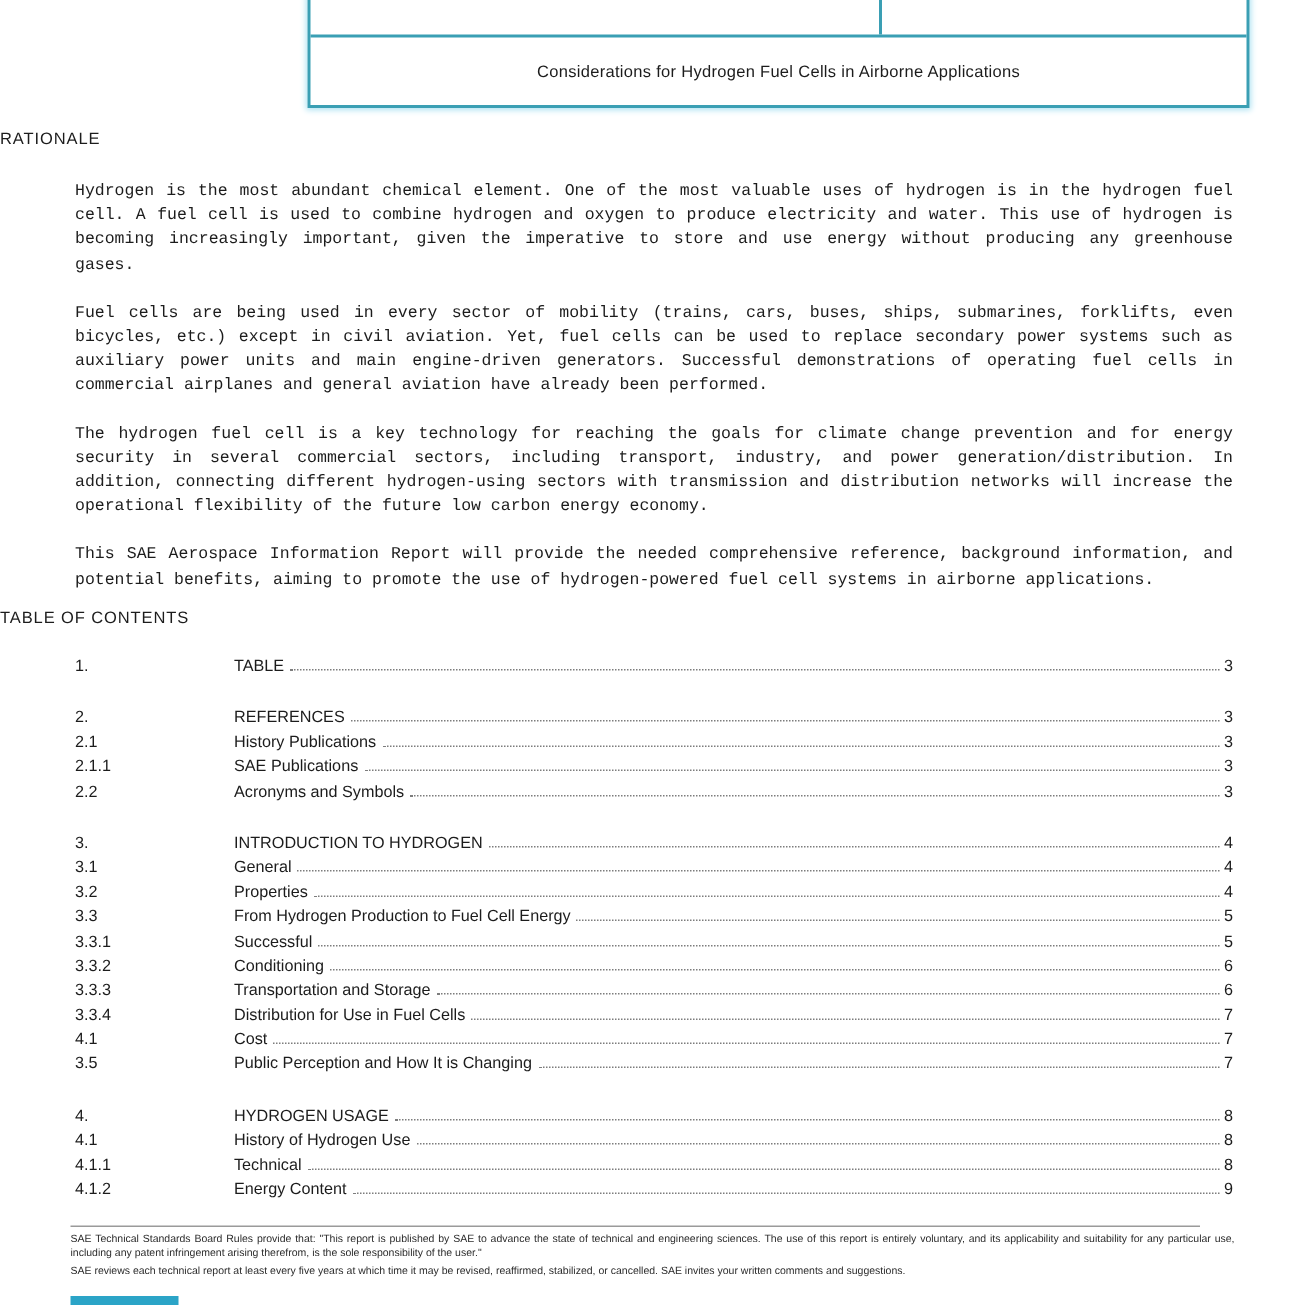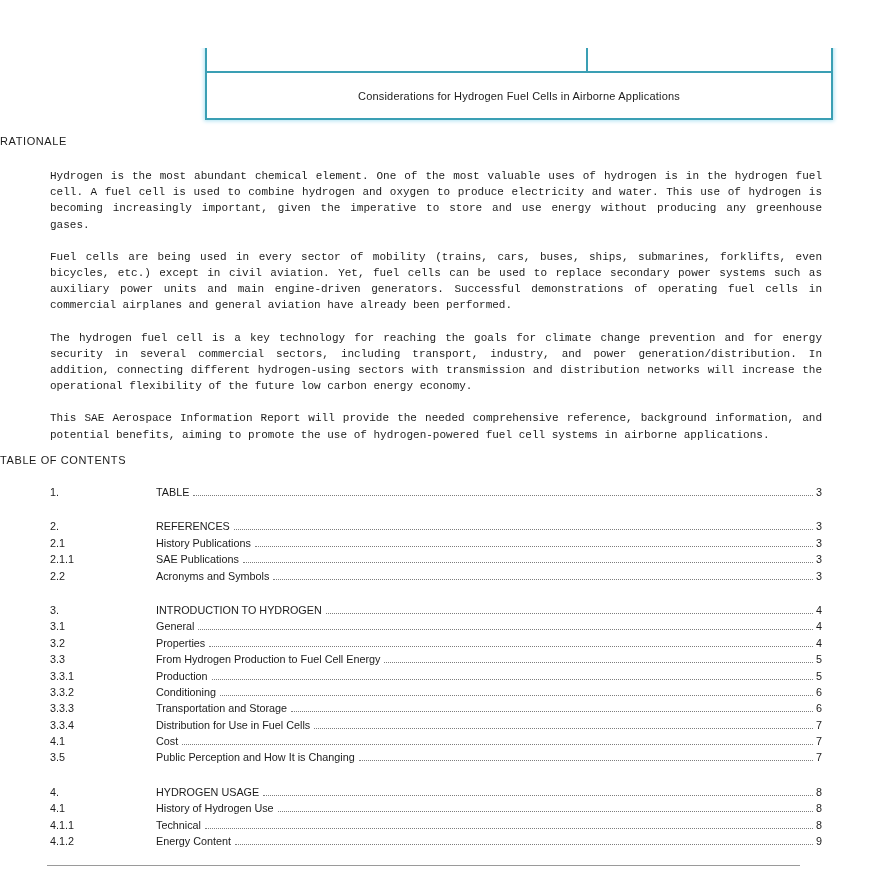--- a/index.html
+++ b/index.html
@@ -6,21 +6,21 @@
     --accent:#3a9fb4;
     --accent-glow:#aee2f2;
     --ink:#1c1c1c;
   }
   html,body{margin:0;padding:0;}
   body{
     width:870px;height:870px;background:#ffffff;
     font-family:"Liberation Sans", sans-serif;color:var(--ink);
     position:relative;overflow:hidden;
   }
-  .page{position:absolute;inset:0;background:#fff;overflow:hidden;margin-top:48px;}
+  .page{position:absolute;inset:0;background:#fff;overflow:hidden;}
 
   
   .hdr-table{
     position:absolute;left:205px;top:-34px;width:624px;
     border:2.5px solid var(--accent);
     box-shadow:0 0 4px 1px var(--accent-glow);
     background:#fff;
   }
   .hdr-top-row{display:flex;height:55px;border-bottom:2.5px solid var(--accent);}
   .hdr-cell-left{width:379px;border-right:2.5px solid var(--accent);}
@@ -150,21 +150,21 @@
         <span class="toc-page">4</span>
       </div>
       <div class="toc-row">
         <span class="toc-num">3.3</span>
         <span class="toc-label">From Hydrogen Production to Fuel Cell Energy</span>
         <span class="toc-leader"></span>
         <span class="toc-page">5</span>
       </div>
       <div class="toc-row">
         <span class="toc-num">3.3.1</span>
-        <span class="toc-label">Production</span>
+        <span class="toc-label">Successful</span>
         <span class="toc-leader"></span>
         <span class="toc-page">5</span>
       </div>
       <div class="toc-row">
         <span class="toc-num">3.3.2</span>
         <span class="toc-label">Conditioning</span>
         <span class="toc-leader"></span>
         <span class="toc-page">6</span>
       </div>
       <div class="toc-row">

